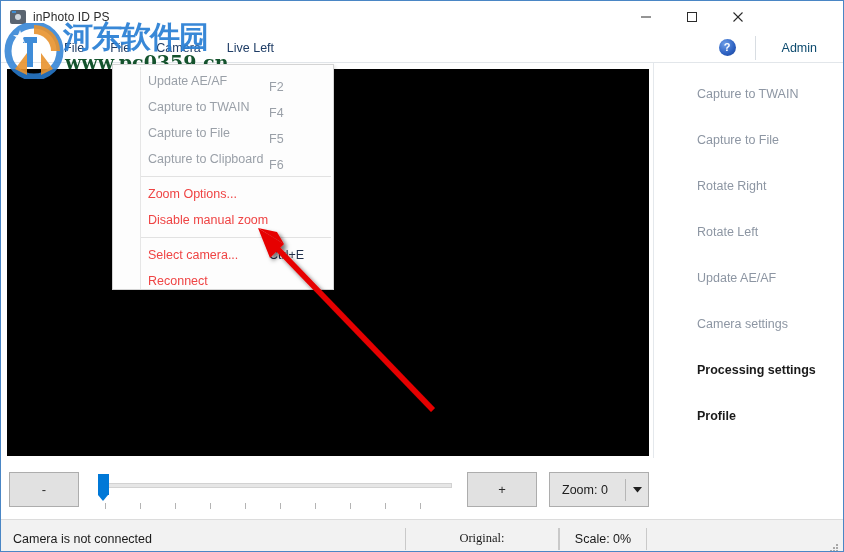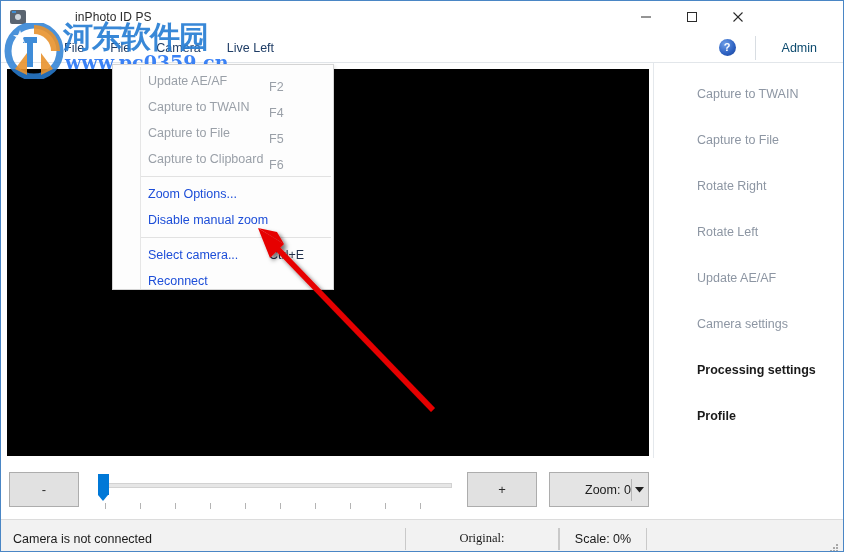--- a/index.html
+++ b/index.html
@@ -15,21 +15,21 @@
     background: #ffffff;
     border: 1px solid #4a86c5;
     overflow: hidden;
   }
 
   
   #titlebar {
     position: absolute; left: 0; top: 0;
     width: 760px; height: 31px;
     background: #ffffff;
-    display: flex; align-items: center; gap: 42px;
+    display: flex; align-items: center;
   }
   #app-icon {
     width: 16px; height: 14px;
     margin-left: 9px; margin-right: 7px;
     background: #5a6470;
     border-radius: 2px;
     position: relative;
     flex: 0 0 auto;
   }
   #app-icon::after {
@@ -124,21 +124,21 @@
     color: #2a7fd4;
     letter-spacing: -1px;
     font-family: "DejaVu Sans", sans-serif;
     opacity: .93;
     white-space: nowrap;
   }
   #wm-url {
     position: absolute; left: 64px; top: 42px;
     font-size: 19px;
     font-weight: bold;
-    color: #3b82f6;
+    color: #14532d;
     font-family: "DejaVu Serif", serif;
     white-space: nowrap;
   }
 
   
   #preview {
     position: absolute; left: 6px; top: 68px;
     width: 642px; height: 387px;
     background: #000000;
   }
@@ -181,21 +181,21 @@
   }
   .dd-item {
     position: relative;
     height: 26px;
     display: flex; align-items: center;
     padding-left: 35px;
     font-size: 12.5px;
     white-space: nowrap;
     cursor: default;
   }
-  .dd-item .lbl { color: #1d4ed8; }
+  .dd-item .lbl { color: #ef4444; }
   .dd-item.disabled .lbl { color: #9aa0a8; }
   .dd-item .shortcut {
     position: absolute; left: 156px;
     font-size: 12.5px;
     color: #1f2f4a;
   }
   .dd-item.disabled .shortcut { color: #9aa0a8; margin-top: 12px; }
   .dd-sep {
     height: 1px;
     background: #e2e2e2;
@@ -256,21 +256,20 @@
     width: 100px; height: 35px;
     background: #e4e4e4;
     border: 1px solid #adadad;
     display: flex; align-items: center;
   }
   #zoom-combo-label {
     flex: 1;
     font-size: 12.5px; color: #202020;
     padding-left: 12px;
     white-space: nowrap;
-    margin-left: 23px;
   }
   #zoom-combo-sep {
     width: 1px; height: 22px; background: #b6b6b6;
   }
   #zoom-combo-arrow {
     width: 22px;
     display: flex; align-items: center; justify-content: center;
   }
 
   

